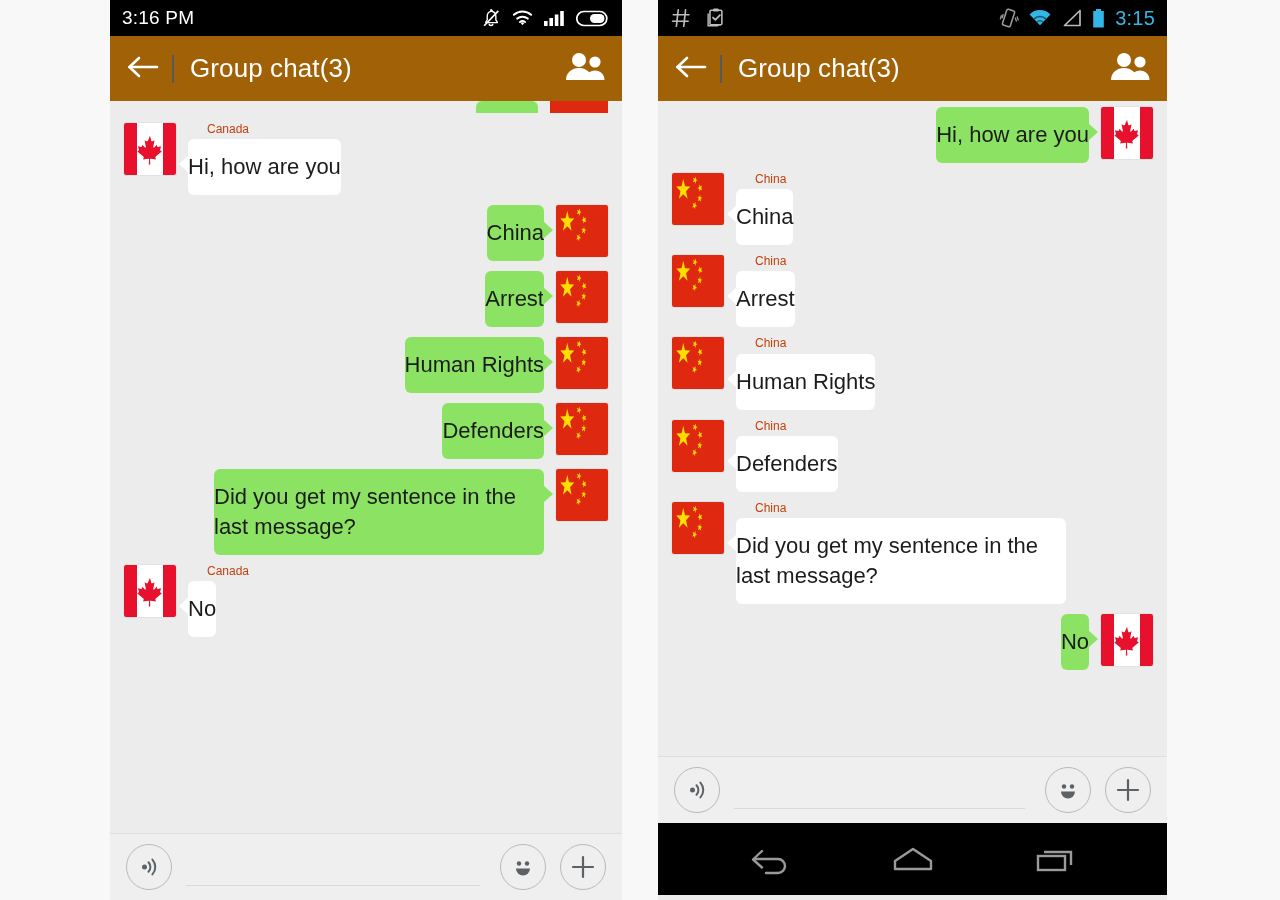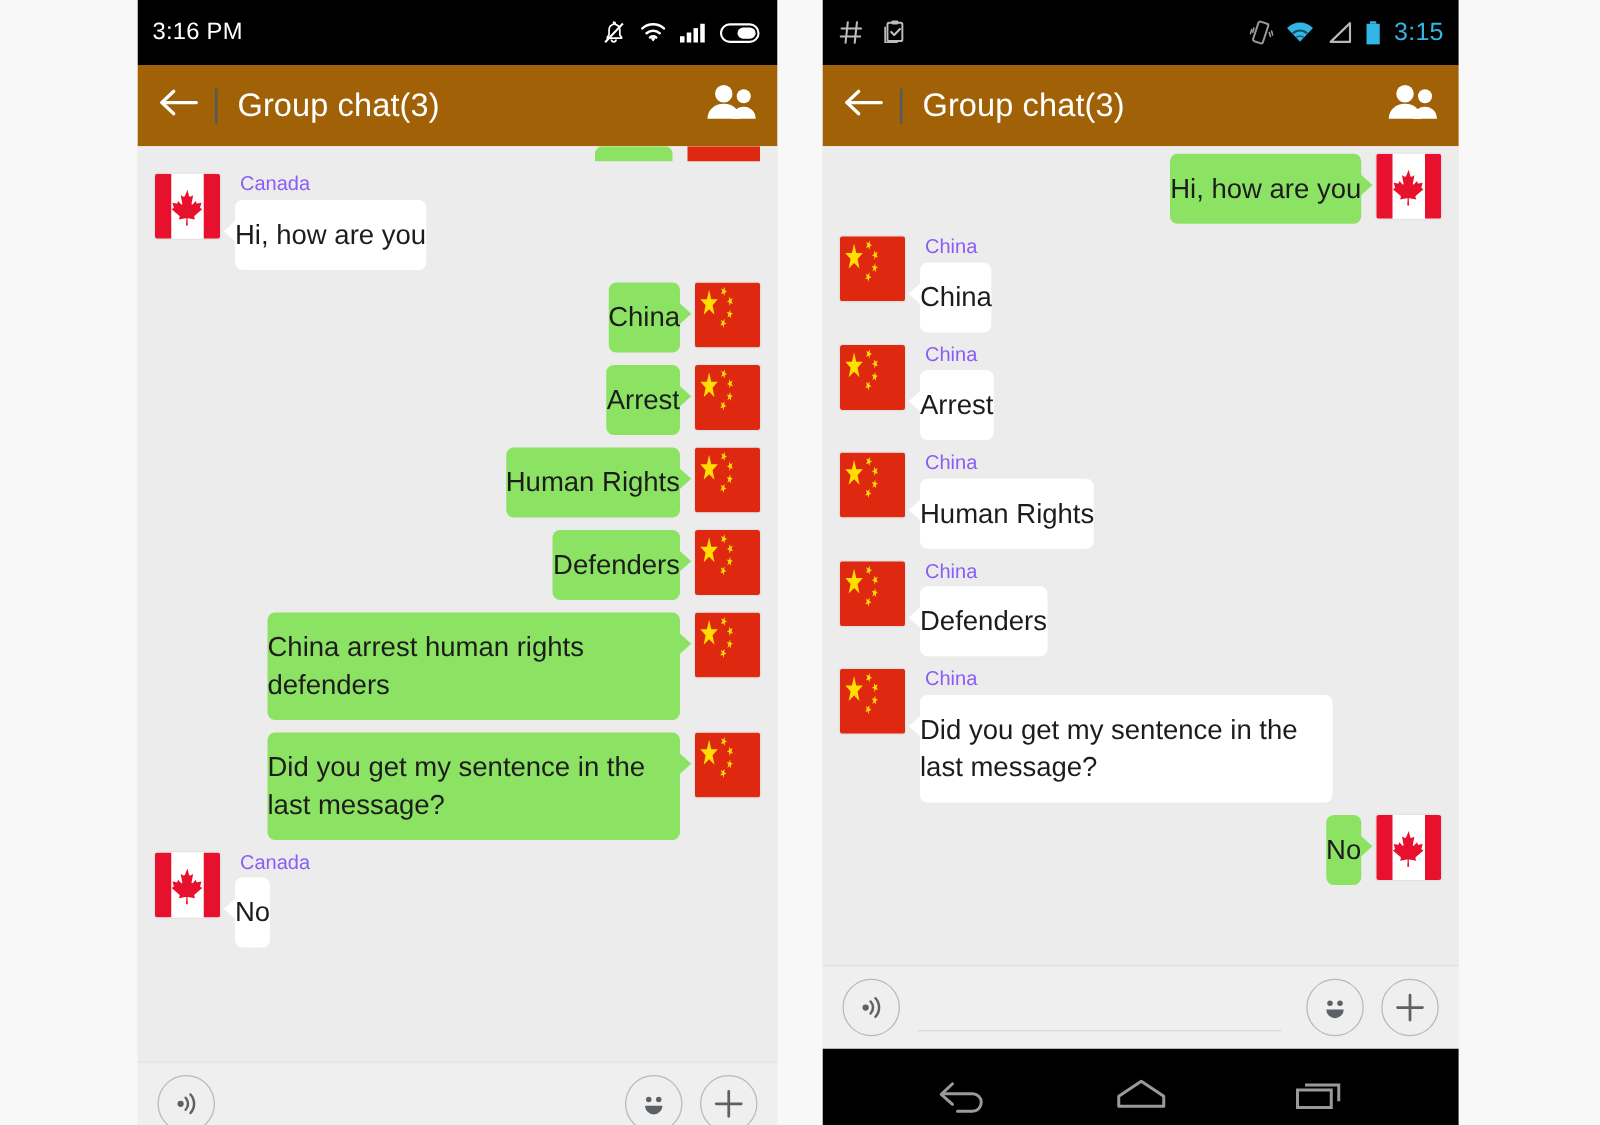--- a/index.html
+++ b/index.html
@@ -11,21 +11,21 @@
   }
   .stage { position: relative; width: 1280px; height: 900px; background: #f8f8f8; }
 
   
   .phone { position: absolute; top: 0; overflow: hidden; background: #ececec; }
   #phone-left  { left: 110px; width: 512px; height: 900px; }
   #phone-right { left: 658px; width: 509px; height: 900px; }
 
   
   .statusbar {
-    height: 52px; background: #000; color: #fff;
+    height: 36px; background: #000; color: #fff;
     display: flex; align-items: center; padding: 0 12px;
     font-size: 19px; letter-spacing: .2px;
   }
   .sb-left { display: flex; align-items: center; gap: 12px; }
   .sb-right { margin-left: auto; display: flex; align-items: center; gap: 9px; }
   .sb-time-left { font-size: 19px; font-weight: 400; }
   .sb-time-blue { color: #33b5e5; font-size: 20px; font-weight: 400; }
   .ic { display: inline-block; line-height: 0; }
 
   
@@ -70,21 +70,21 @@
     width: 58%; height: 62%;
   }
   
   .flag-cn { width: 100%; height: 100%; background: #de2910; position: relative; display: block; }
   .flag-cn svg { position: absolute; inset: 0; width: 100%; height: 100%; }
 
   .msgcol { display: flex; flex-direction: column; max-width: 330px; }
   .row.left  .msgcol { margin-left: 12px; align-items: flex-start; }
   .row.right .msgcol { margin-right: 12px; align-items: flex-end; }
 
-  .sender { font-size: 16px; color: #8b5cf6; margin: 0 0 3px 4px; line-height: 1.1; }
+  .sender { font-size: 12px; color: #c2410c; margin: 0 0 3px 19px; line-height: 1.1; }
 
   .bubble {
     position: relative; border-radius: 6px; padding: 13px 0;
     font-size: 22px; line-height: 30px; color: #1c1c1c; word-wrap: break-word;
   }
   .bubble.in  { background: #fff; }
   .bubble.out { background: #8ce363; }
 
   .bubble.in::before {
     content: ""; position: absolute; left: -9px; top: 16px;
@@ -270,36 +270,20 @@
                   <polygon points="27.53,2.68 27.49,4.83 29.50,5.60 27.45,6.24 27.33,8.38 26.09,6.63 24.01,7.18 25.30,5.46 24.14,3.65 26.17,4.35" fill="#ffde00"></polygon>
                   <polygon points="34.80,9.57 33.70,11.42 35.04,13.09 32.95,12.61 31.77,14.41 31.58,12.27 29.51,11.71 31.48,10.86 31.38,8.72 32.79,10.34" fill="#ffde00"></polygon>
                   <polygon points="34.95,18.98 33.08,20.03 33.41,22.15 31.83,20.69 29.92,21.66 30.82,19.71 29.30,18.18 31.44,18.44 32.42,16.53 32.83,18.64" fill="#ffde00"></polygon>
                   <polygon points="27.27,22.28 27.05,24.42 28.98,25.37 26.88,25.82 26.57,27.94 25.49,26.09 23.38,26.45 24.81,24.85 23.81,22.95 25.77,23.82" fill="#ffde00"></polygon>
                 </svg>
               </span>
             </div>
           </div>
           <div class="row right">
             <div class="msgcol">
-              <div class="bubble out">China arrest human rights defenders</div>
-            </div>
-            <div class="avatar">
-              <span class="flag-cn">
-                <svg viewBox="0 0 60 40" preserveAspectRatio="none">
-                  <polygon points="13.00,4.50 15.00,10.25 21.08,10.37 16.23,14.05 18.00,19.88 13.00,16.40 8.00,19.88 9.77,14.05 4.92,10.37 11.00,10.25" fill="#ffde00"></polygon>
-                  <polygon points="27.53,2.68 27.49,4.83 29.50,5.60 27.45,6.24 27.33,8.38 26.09,6.63 24.01,7.18 25.30,5.46 24.14,3.65 26.17,4.35" fill="#ffde00"></polygon>
-                  <polygon points="34.80,9.57 33.70,11.42 35.04,13.09 32.95,12.61 31.77,14.41 31.58,12.27 29.51,11.71 31.48,10.86 31.38,8.72 32.79,10.34" fill="#ffde00"></polygon>
-                  <polygon points="34.95,18.98 33.08,20.03 33.41,22.15 31.83,20.69 29.92,21.66 30.82,19.71 29.30,18.18 31.44,18.44 32.42,16.53 32.83,18.64" fill="#ffde00"></polygon>
-                  <polygon points="27.27,22.28 27.05,24.42 28.98,25.37 26.88,25.82 26.57,27.94 25.49,26.09 23.38,26.45 24.81,24.85 23.81,22.95 25.77,23.82" fill="#ffde00"></polygon>
-                </svg>
-              </span>
-            </div>
-          </div>
-          <div class="row right">
-            <div class="msgcol">
               <div class="bubble out">Did you get my sentence in the last message?</div>
             </div>
             <div class="avatar">
               <span class="flag-cn">
                 <svg viewBox="0 0 60 40" preserveAspectRatio="none">
                   <polygon points="13.00,4.50 15.00,10.25 21.08,10.37 16.23,14.05 18.00,19.88 13.00,16.40 8.00,19.88 9.77,14.05 4.92,10.37 11.00,10.25" fill="#ffde00"></polygon>
                   <polygon points="27.53,2.68 27.49,4.83 29.50,5.60 27.45,6.24 27.33,8.38 26.09,6.63 24.01,7.18 25.30,5.46 24.14,3.65 26.17,4.35" fill="#ffde00"></polygon>
                   <polygon points="34.80,9.57 33.70,11.42 35.04,13.09 32.95,12.61 31.77,14.41 31.58,12.27 29.51,11.71 31.48,10.86 31.38,8.72 32.79,10.34" fill="#ffde00"></polygon>
                   <polygon points="34.95,18.98 33.08,20.03 33.41,22.15 31.83,20.69 29.92,21.66 30.82,19.71 29.30,18.18 31.44,18.44 32.42,16.53 32.83,18.64" fill="#ffde00"></polygon>
                   <polygon points="27.27,22.28 27.05,24.42 28.98,25.37 26.88,25.82 26.57,27.94 25.49,26.09 23.38,26.45 24.81,24.85 23.81,22.95 25.77,23.82" fill="#ffde00"></polygon>

